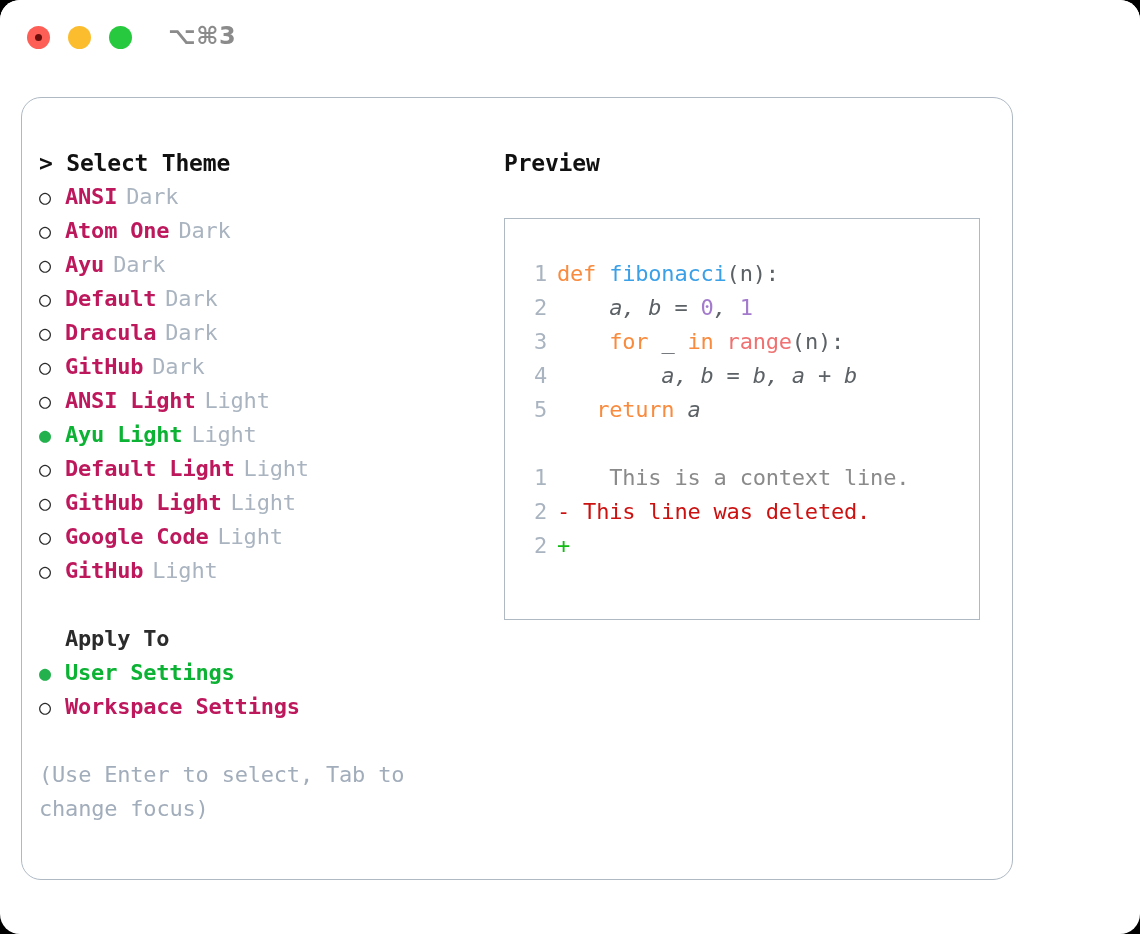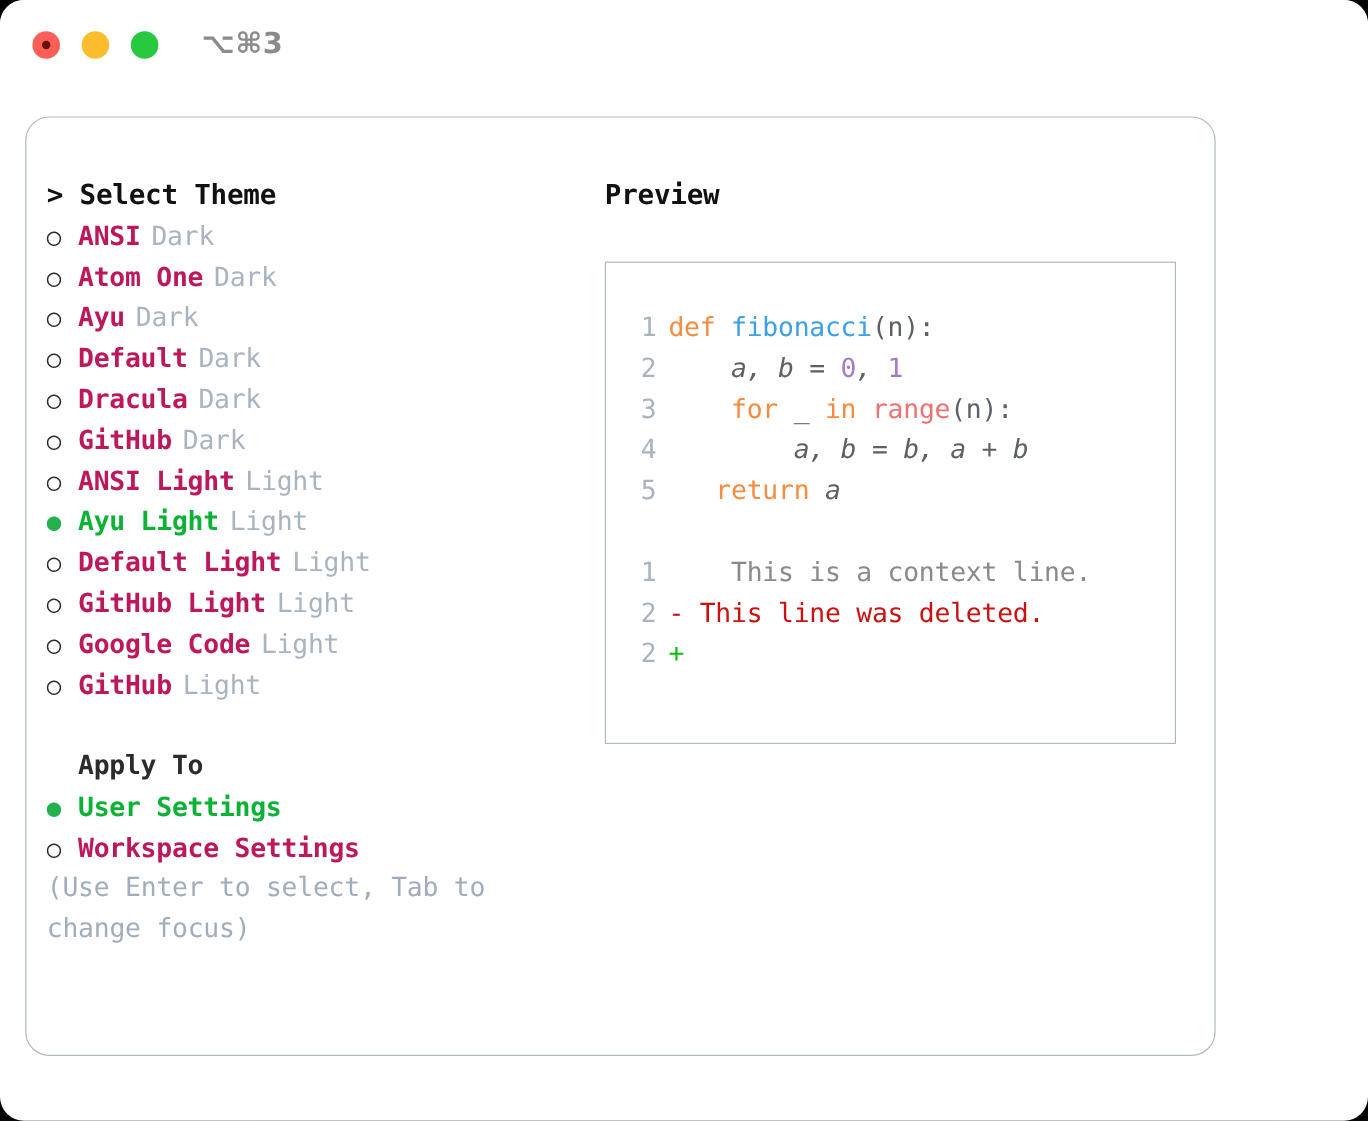--- a/index.html
+++ b/index.html
@@ -145,20 +145,21 @@
     font-size: 22px;
     color: #2b2b2b;
     font-weight: 700;
     line-height: 34px;
     padding-left: 26px;
     white-space: pre;
     letter-spacing: -0.2px;
   }
 
   .hint {
+    margin-top: 34px;
     font-size: 22px;
     color: #a2adbb;
     line-height: 34px;
     width: 400px;
     letter-spacing: -0.2px;
   }
 
   
   .right-col {
     position: absolute;

